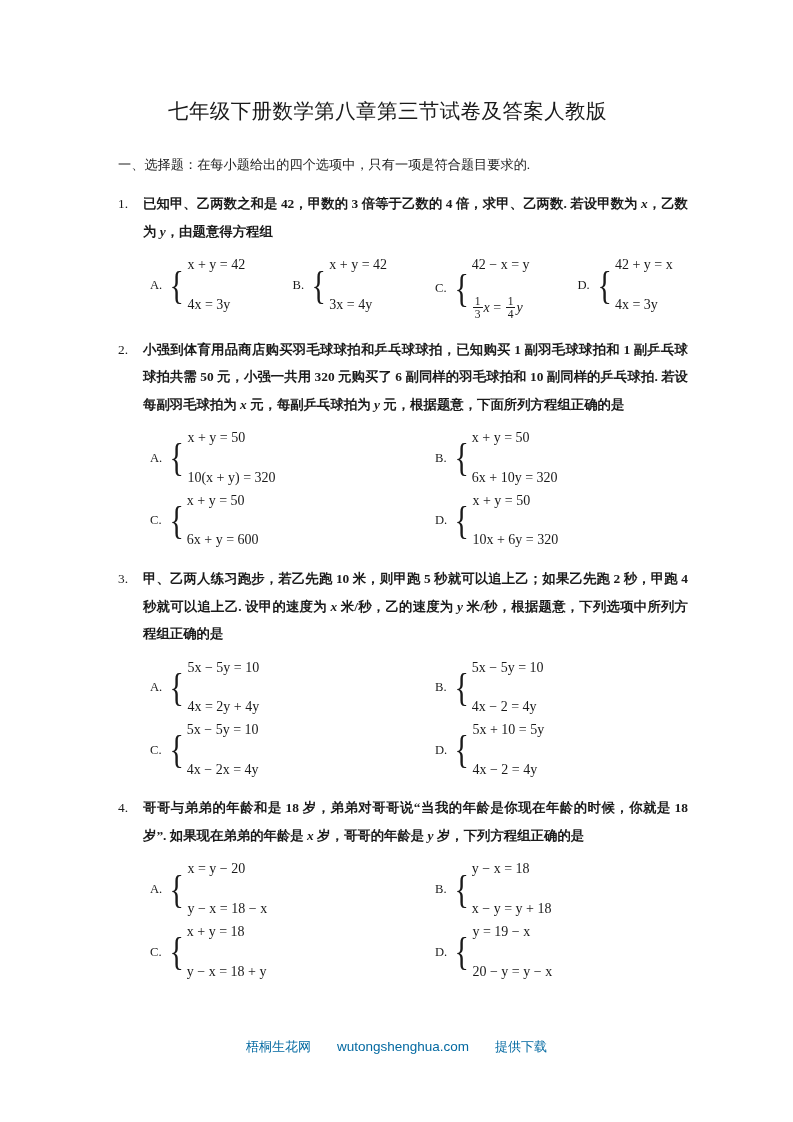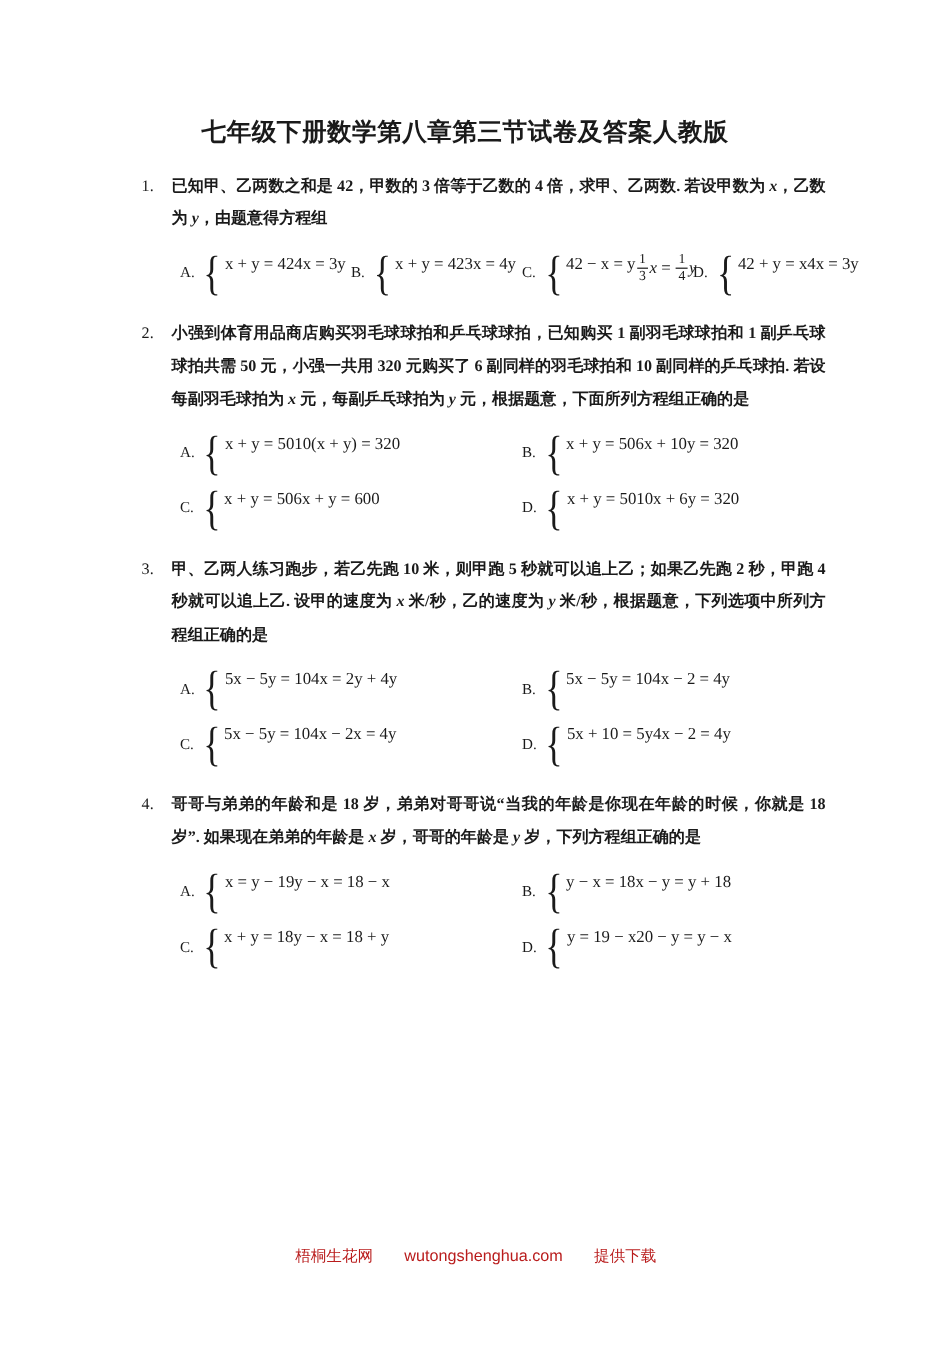--- a/index.html
+++ b/index.html
@@ -25,24 +25,24 @@
   .content {
     position: absolute;
     left: 118px;
     top: 98px;
     width: 570px;
   }
 
   
   .doc-title {
     font-size: 20.5px;
-    font-weight: bold;
+    font-weight: normal;
     letter-spacing: 0.4px;
     line-height: 1.3;
-    margin: 0 0 16px 50px;
+    margin: 0 0 30px 50px;
     white-space: nowrap;
   }
 
   
   .section-intro {
     font-size: 13.2px;
     line-height: 1.5;
     margin: 0 0 16px 0;
   }
 
@@ -104,22 +104,23 @@
     line-height: 0.85;
     font-family: "Liberation Serif", serif;
     display: flex;
     align-items: center;
     transform: scaleX(0.75);
     margin-right: 1px;
     font-weight: 300;
   }
   .eqs {
     display: flex;
-    flex-direction: row;
+    flex-direction: column;
     justify-content: flex-start;
+    gap: 19px;
   }
   .eq {
     font-size: 14px;
     font-family: "Liberation Serif", serif;
     line-height: 1.48;
     white-space: nowrap;
   }
   .eq i { font-style: italic; }
 
   
@@ -138,37 +139,38 @@
   .frac .den { padding: 0 2px; }
 
   
   .footer {
     position: absolute;
     left: 0;
     top: 1038px;
     width: 793px;
     text-align: center;
     font-size: 13px;
-    color: #b91c1c;
+    color: #0369a1;
   }
   .footer span { display: inline-block; }
   .footer .site {
     font-family: "Liberation Sans", sans-serif;
     margin: 0 26px;
     font-size: 13.5px;
   }
 </style>
 </head>
 <body>
 
 <div class="page">
   <div class="content">
 
     <h1 class="doc-title">七年级下册数学第八章第三节试卷及答案人教版</h1>
 
+    <p class="section-intro">一、选择题：在每小题给出的四个选项中，只有一项是符合题目要求的.</p>
 
     <div class="question">
       <div class="q-body">
         <span class="q-num">1.</span>
         <span class="q-text"><span>已知甲、乙两数之和是 42，甲数的 3 倍等于乙数的 4 倍，求甲、乙两数. 若设甲数为 </span><span class="v">x</span><span>，乙数为 </span><span class="v">y</span><span>，由题意得方程组</span></span>
       </div>
       <div class="options">
         <div class="opt-row four-col">
           <div class="opt">
             <span class="opt-label">A.</span>
@@ -331,21 +333,21 @@
         <span class="q-num">4.</span>
         <span class="q-text"><span>哥哥与弟弟的年龄和是 18 岁，弟弟对哥哥说“当我的年龄是你现在年龄的时候，你就是 18 岁”. 如果现在弟弟的年龄是 </span><span class="v">x</span><span> 岁，哥哥的年龄是 </span><span class="v">y</span><span> 岁，下列方程组正确的是</span></span>
       </div>
       <div class="options">
         <div class="opt-row two-col">
           <div class="opt">
             <span class="opt-label">A.</span>
             <span class="sys">
               <span class="brace">{</span>
               <span class="eqs">
-                <span class="eq">x = y − 19</span>
+                <span class="eq">x = y − 20</span>
                 <span class="eq">y − x = 18 − x</span>
               </span>
             </span>
           </div>
           <div class="opt">
             <span class="opt-label">B.</span>
             <span class="sys">
               <span class="brace">{</span>
               <span class="eqs">
                 <span class="eq">y − x = 18</span>

